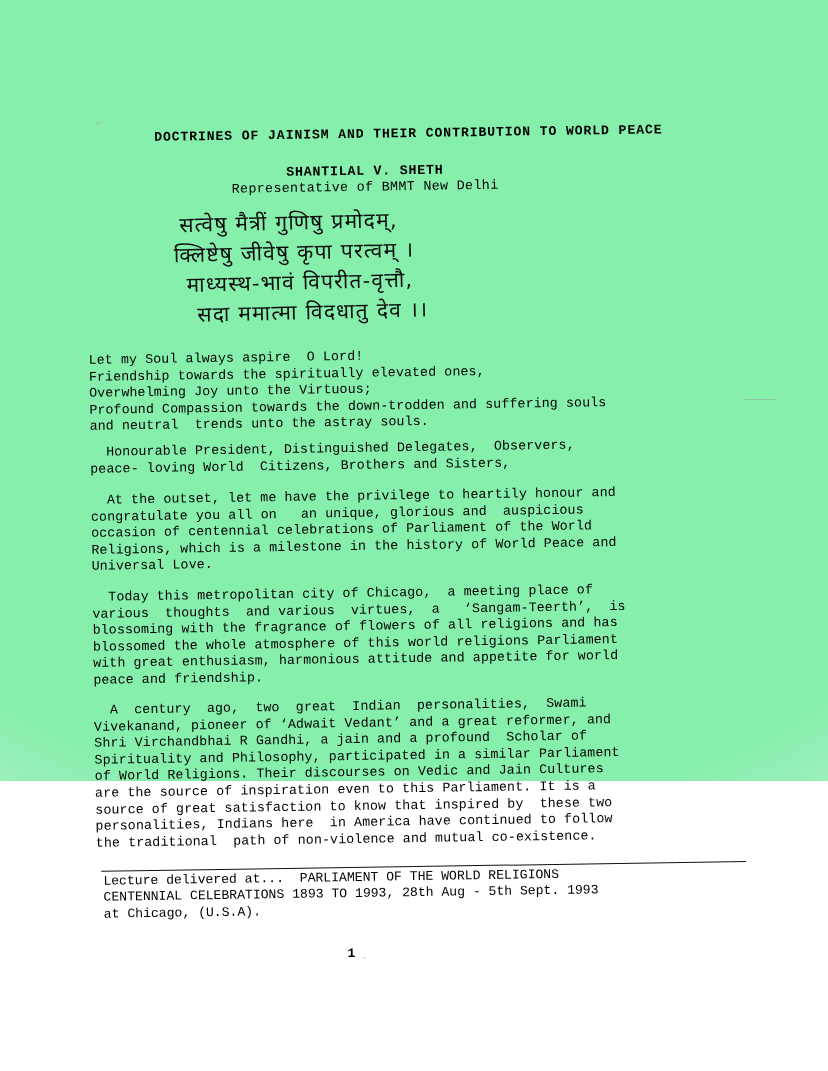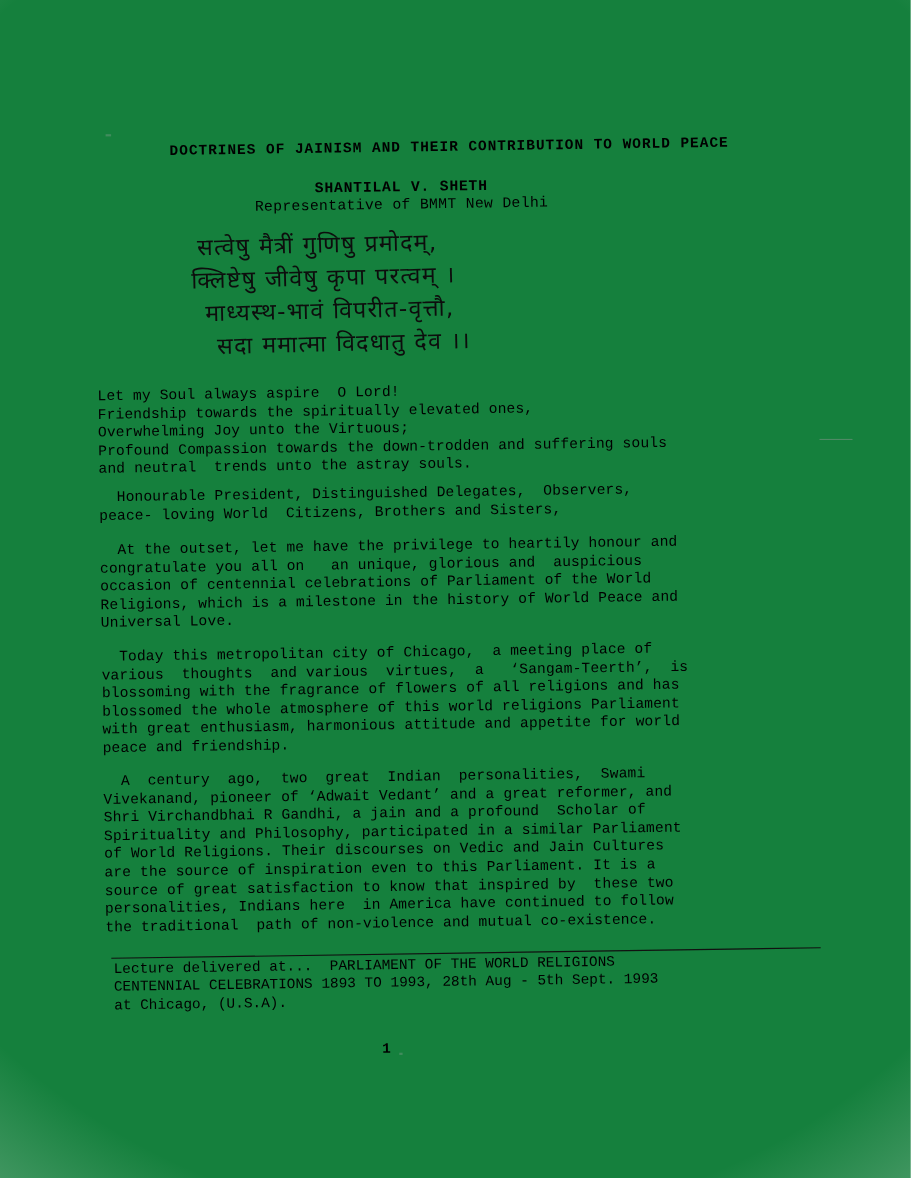--- a/index.html
+++ b/index.html
@@ -13,22 +13,22 @@
     height: 1071px;
     overflow: hidden;
     font-family: "Liberation Mono", "DejaVu Sans Mono", monospace;
     color: #000000;
   }
 
   
   #page {
     position: relative;
     width: 828px;
-    height: 1071px;
-    background: #15803d;
+    height: 781px;
+    background: #86efac;
   }
 
   
   #paper-tone {
     position: absolute;
     inset: 0;
     background:
       radial-gradient(ellipse 120% 95% at 50% 45%,
         rgba(255,255,255,0) 0%,
         rgba(255,255,255,0) 62%,

